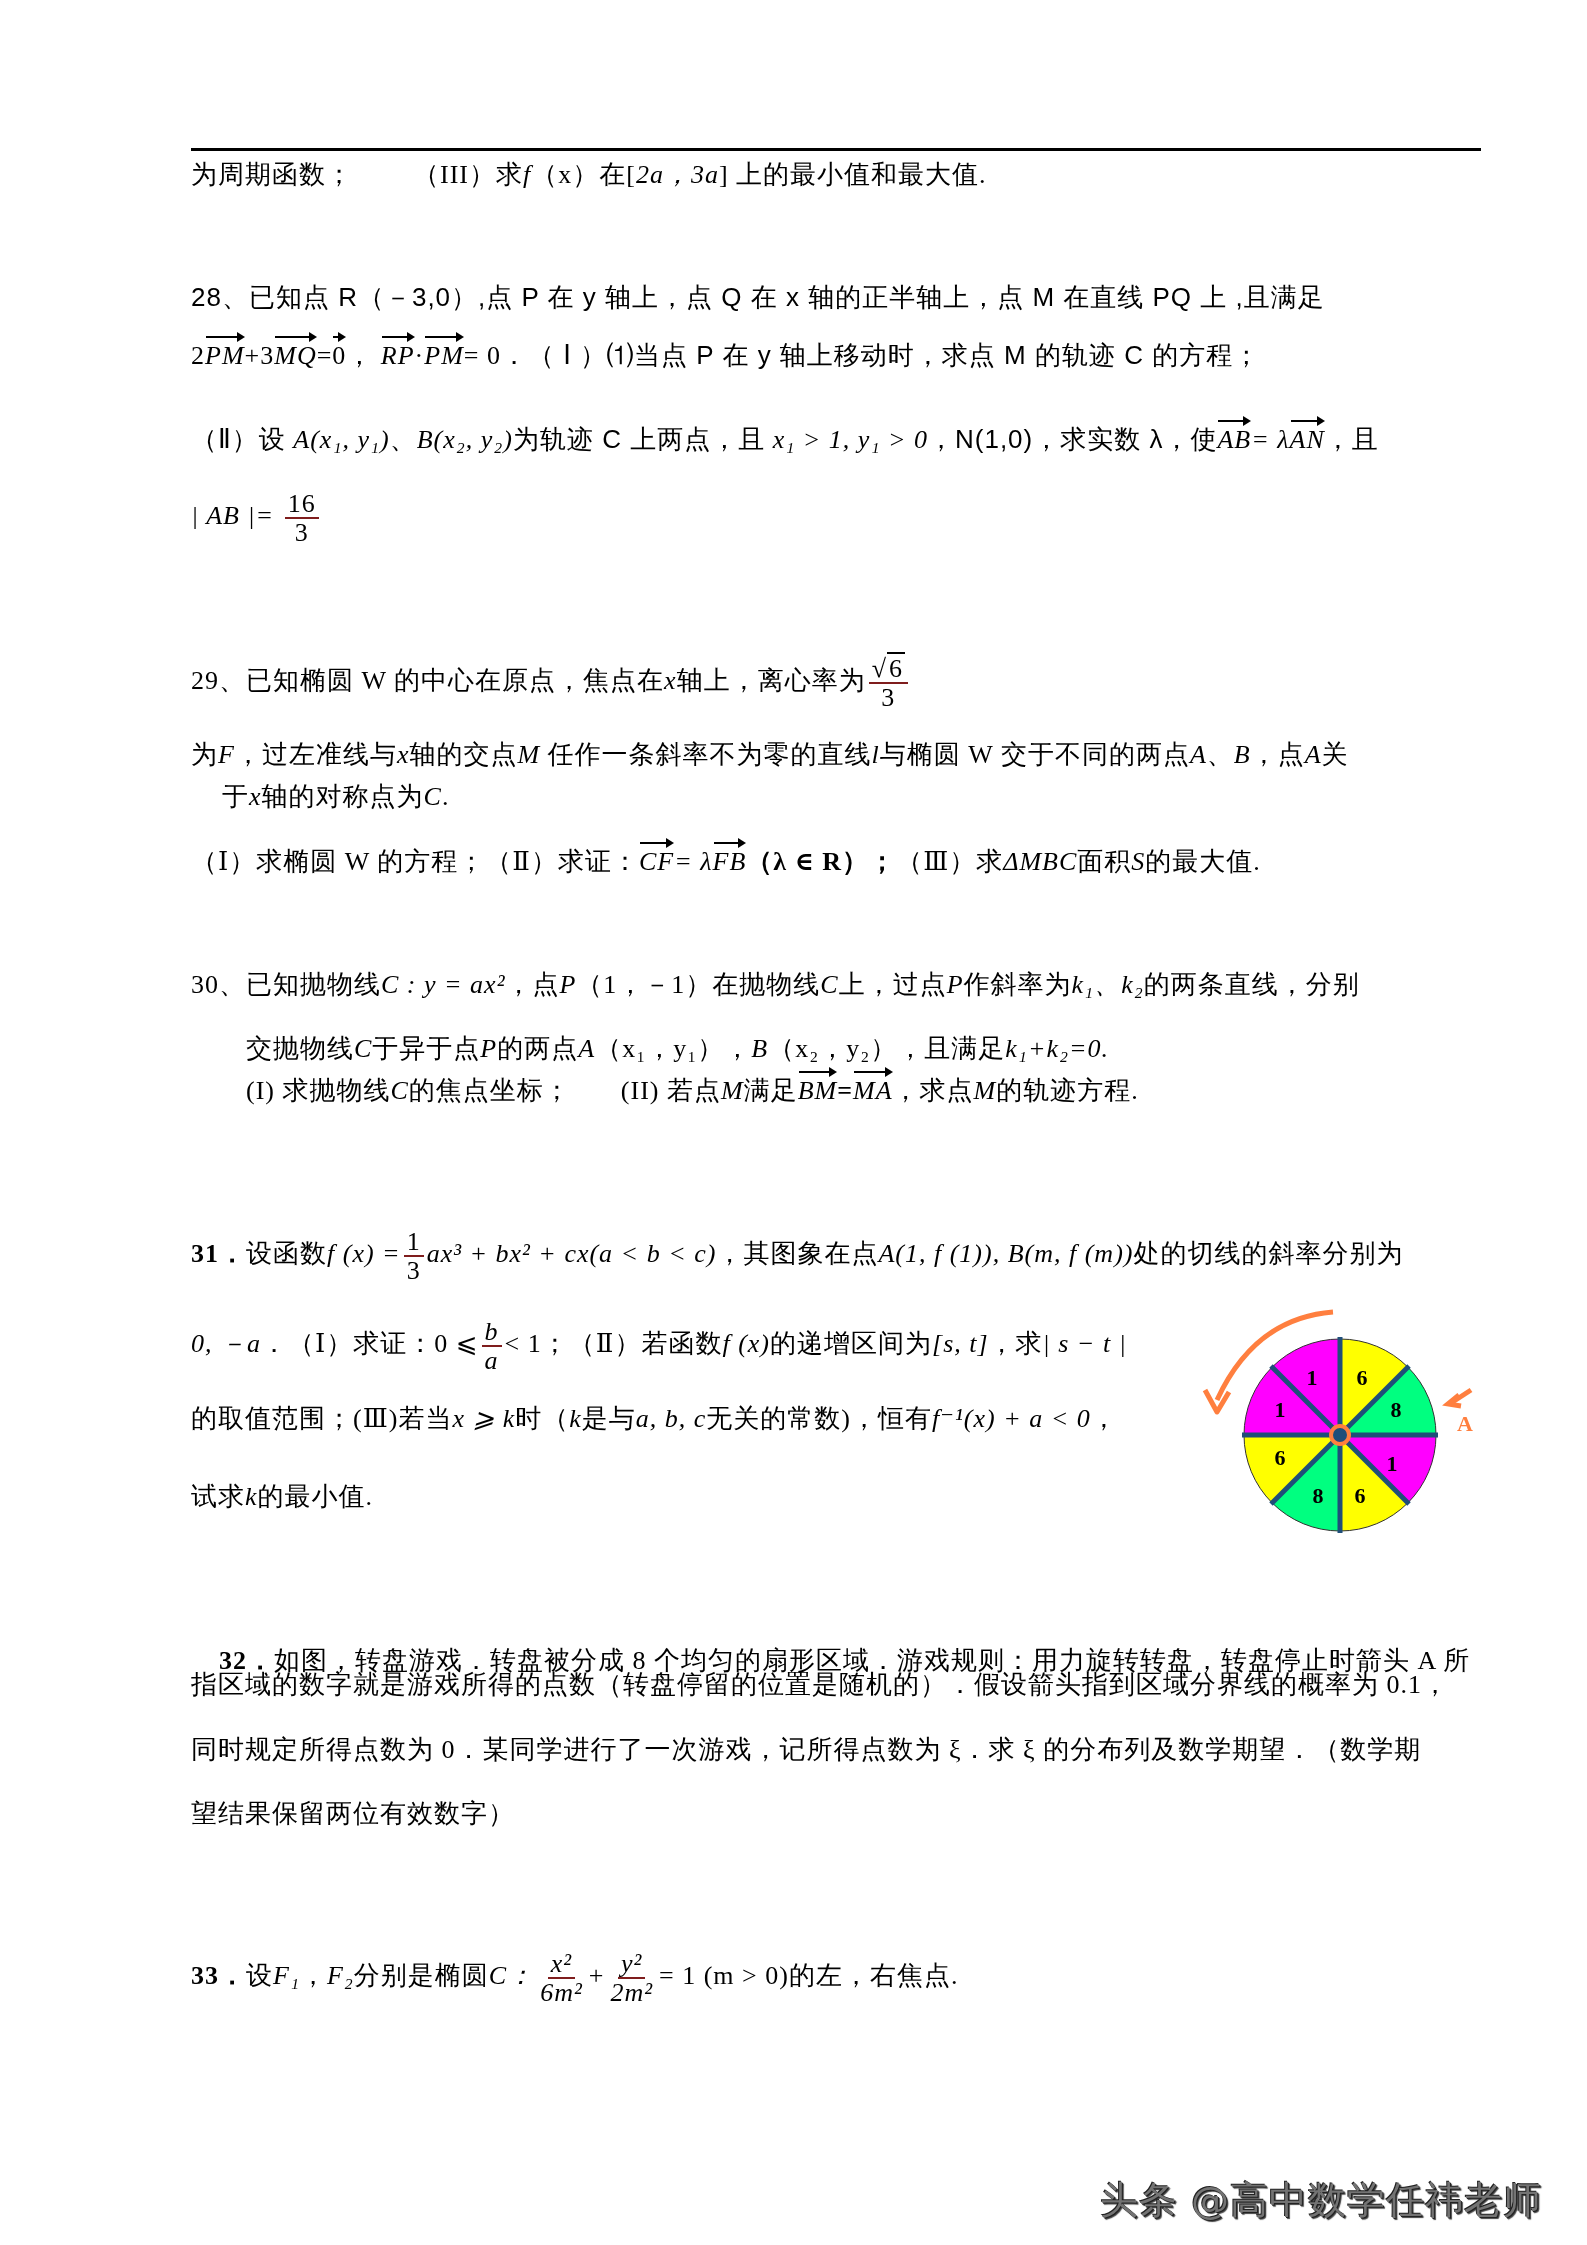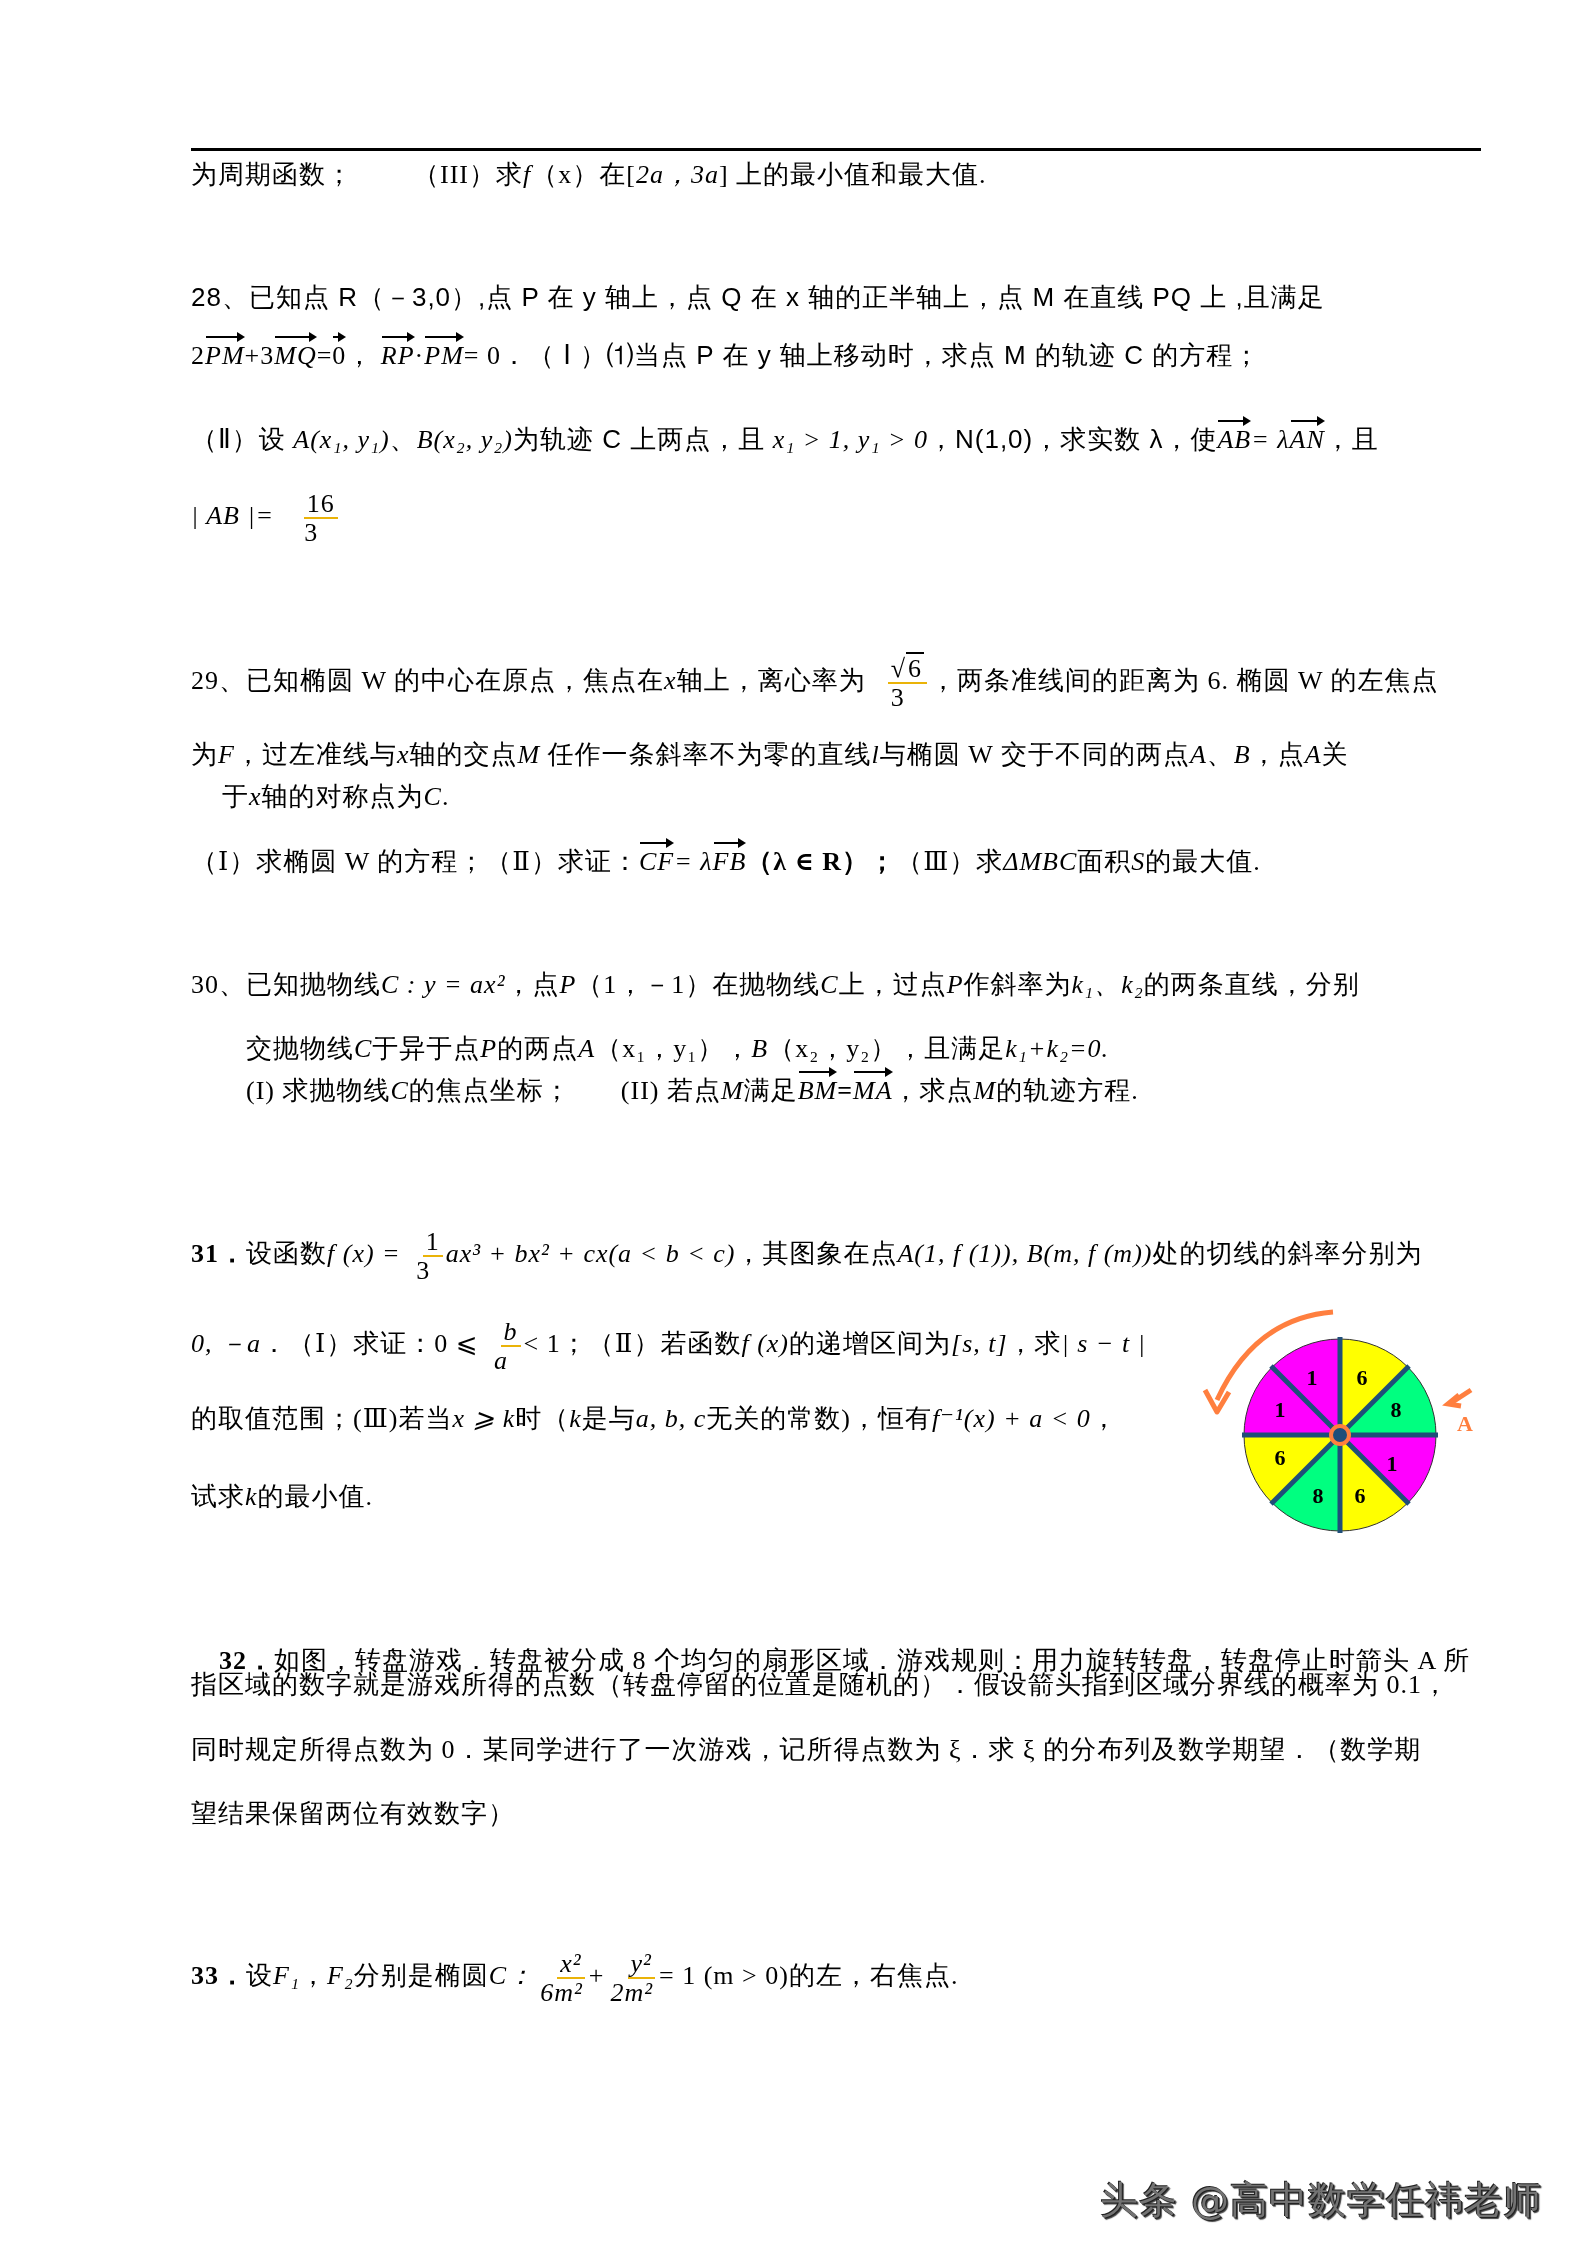--- a/index.html
+++ b/index.html
@@ -7,21 +7,21 @@
          font-family: "Liberation Serif", "DejaVu Serif", serif; color: #000; }
   .rule { position: absolute; left: 191px; top: 148px; width: 1290px; height: 3px; background: #000; }
   .line { position: absolute; left: 191px; font-size: 26px; line-height: 34px; white-space: nowrap; letter-spacing: 1px; }
   .sans { font-family: "Liberation Sans", "DejaVu Sans", sans-serif; }
   .it { font-style: italic; }
   .b { font-weight: bold; }
   .vec { position: relative; display: inline-block; font-style: italic; }
   .vec::before { content: ""; position: absolute; left: 1px; right: 3px; top: -3px; height: 2px; background: #000; }
   .vec::after { content: ""; position: absolute; right: 0px; top: -7px; border-left: 8px solid #000; border-top: 5px solid transparent; border-bottom: 5px solid transparent; }
   .frac { display: inline-flex; flex-direction: column; align-items: center; vertical-align: middle; line-height: 1.05; margin: 0 3px; }
-  .frac .num { border-bottom: 2px solid #eab308; padding: 0 3px; margin-left: 19px; }
+  .frac .num { border-bottom: 2px solid #7f1d1d; padding: 0 3px; }
   .frac .den { padding: 0 3px; }
   .sqrt { display: inline-block; }
   .sqrt .rad { border-top: 2px solid #000; padding: 0 2px; }
   #wheel { position: absolute; left: 1195px; top: 1300px; width: 290px; height: 250px; }
   .watermark { position: absolute; left: 1100px; top: 2175px; font-family: "DejaVu Sans", sans-serif; font-size: 38px;
                color: #737373; text-shadow: -1px -1px 0 #222, 1px 1px 0 #222, 2px 2px 1px #444; letter-spacing: 1px; }
 </style>
 </head>
 <body>
 
@@ -51,21 +51,21 @@
         <span class="den">3</span>
       </span>
   </div>
 </div>
 
 <div>
   <div class="line" style="top:655px;">
     <span>29、</span><span>已知椭圆 W 的中心在原点，焦点在</span><span class="it">x</span><span>轴上，离心率为</span><span class="frac">
         <span class="num">√<span class="sqrt"><span class="rad">6</span></span></span>
         <span class="den">3</span>
-      </span><span>，两条准线间的距离为 6. 椭圆 W 的左焦点</span>
+      </span>
   </div>
   <div class="line" style="top:738px;">
     <span>为</span><span class="it">F</span><span>，过左准线与</span><span class="it">x</span><span>轴的交点</span><span class="it">M</span><span> 任作一条斜率不为零的直线</span><span class="it">l</span><span>与椭圆 W 交于不同的两点</span><span class="it">A</span><span>、</span><span class="it">B</span><span>，点</span><span class="it">A</span><span>关</span>
   </div>
   <div class="line" style="top:780px;margin-left:31px;">
     <span>于</span><span class="it">x</span><span>轴的对称点为</span><span class="it">C</span>.
   </div>
   <div class="line" style="top:845px;">
     <span>（Ⅰ）求椭圆 W 的方程；（Ⅱ）求证：</span><span class="vec">CF</span><span class="it">= λ</span><span class="vec">FB</span><span class="b">（λ ∈ R）；</span><span>（Ⅲ）求</span><span class="it">ΔMBC</span><span>面积</span><span class="it">S</span><span>的最大值.</span>
   </div>

